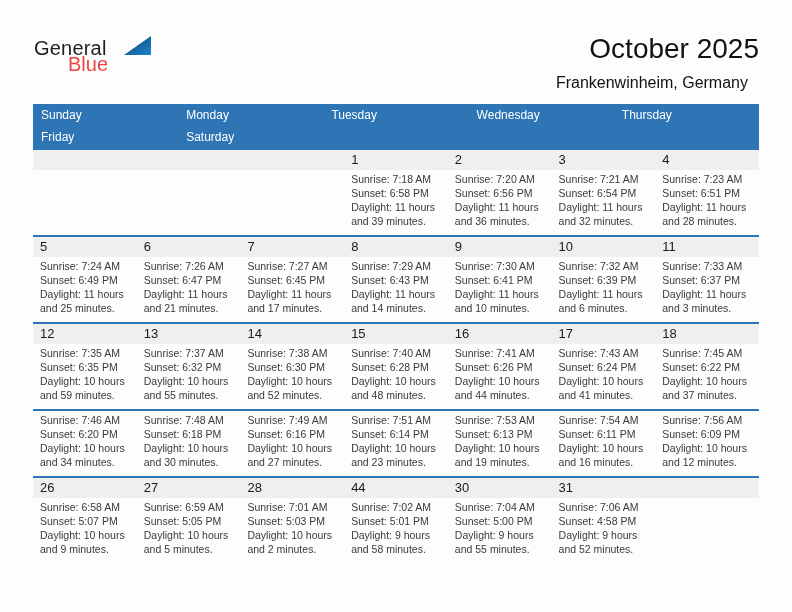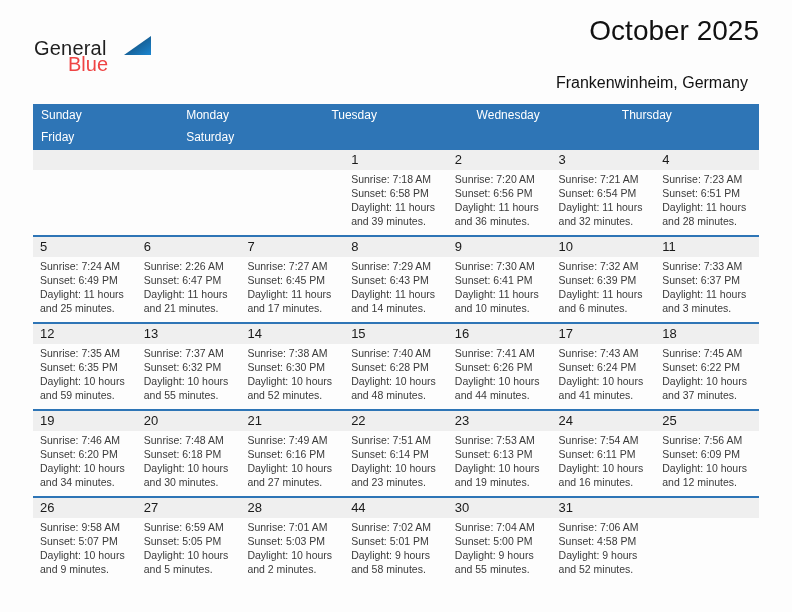--- a/index.html
+++ b/index.html
@@ -12,21 +12,21 @@
   .page { position:absolute; inset:0; background:#fdfdfd; }
 
   
   .logo { position:absolute; left:34px; top:36px; width:110px; }
   .logo-line1 { display:flex; align-items:flex-end;gap:16px; }
   .logo-general { font-size:20px; color:#1f1f1f; letter-spacing:0.2px; }
   .logo-triangle { margin-left:1px; margin-bottom:1px; }
   .logo-blue { font-size:20px; margin-left:34px; margin-top:-7px; color:#ef4444; }
 
   .doc-title {
-    position:absolute; top:15px; right:33px;
+    position:absolute; top:33px; right:33px;
     font-size:28px; color:#111; text-align:left; white-space:nowrap;
   }
   .doc-subtitle {
     position:absolute; top:74px; right:44px;
     font-size:16px; color:#111; text-align:right; white-space:nowrap;
   }
 
   
   .calendar { position:absolute; left:33px; top:104px; width:726px; }
   .weekday-row {
@@ -143,21 +143,21 @@
             <div>11</div>
           </div>
           <div class="week-details">
             <div>
               <div>Sunrise: 7:24 AM</div>
               <div>Sunset: 6:49 PM</div>
               <div>Daylight: 11 hours</div>
               <div>and 25 minutes.</div>
             </div>
             <div>
-              <div>Sunrise: 2:26 AM</div>
+              <div>Sunrise: 7:26 AM</div>
               <div>Sunset: 6:47 PM</div>
               <div>Daylight: 11 hours</div>
               <div>and 21 minutes.</div>
             </div>
             <div>
               <div>Sunrise: 7:27 AM</div>
               <div>Sunset: 6:45 PM</div>
               <div>Daylight: 11 hours</div>
               <div>and 17 minutes.</div>
             </div>
@@ -236,29 +236,20 @@
             </div>
             <div>
               <div>Sunrise: 7:45 AM</div>
               <div>Sunset: 6:22 PM</div>
               <div>Daylight: 10 hours</div>
               <div>and 37 minutes.</div>
             </div>
           </div>
         </div>
         <div class="week">
-          <div class="week-numbers">
-            <div>19</div>
-            <div>20</div>
-            <div>21</div>
-            <div>22</div>
-            <div>23</div>
-            <div>24</div>
-            <div>25</div>
-          </div>
           <div class="week-details">
             <div>
               <div>Sunrise: 7:46 AM</div>
               <div>Sunset: 6:20 PM</div>
               <div>Daylight: 10 hours</div>
               <div>and 34 minutes.</div>
             </div>
             <div>
               <div>Sunrise: 7:48 AM</div>
               <div>Sunset: 6:18 PM</div>
@@ -302,21 +293,21 @@
             <div>26</div>
             <div>27</div>
             <div>28</div>
             <div>44</div>
             <div>30</div>
             <div>31</div>
             <div></div>
           </div>
           <div class="week-details">
             <div>
-              <div>Sunrise: 9:58 AM</div>
+              <div>Sunrise: 6:58 AM</div>
               <div>Sunset: 5:07 PM</div>
               <div>Daylight: 10 hours</div>
               <div>and 9 minutes.</div>
             </div>
             <div>
               <div>Sunrise: 6:59 AM</div>
               <div>Sunset: 5:05 PM</div>
               <div>Daylight: 10 hours</div>
               <div>and 5 minutes.</div>
             </div>

